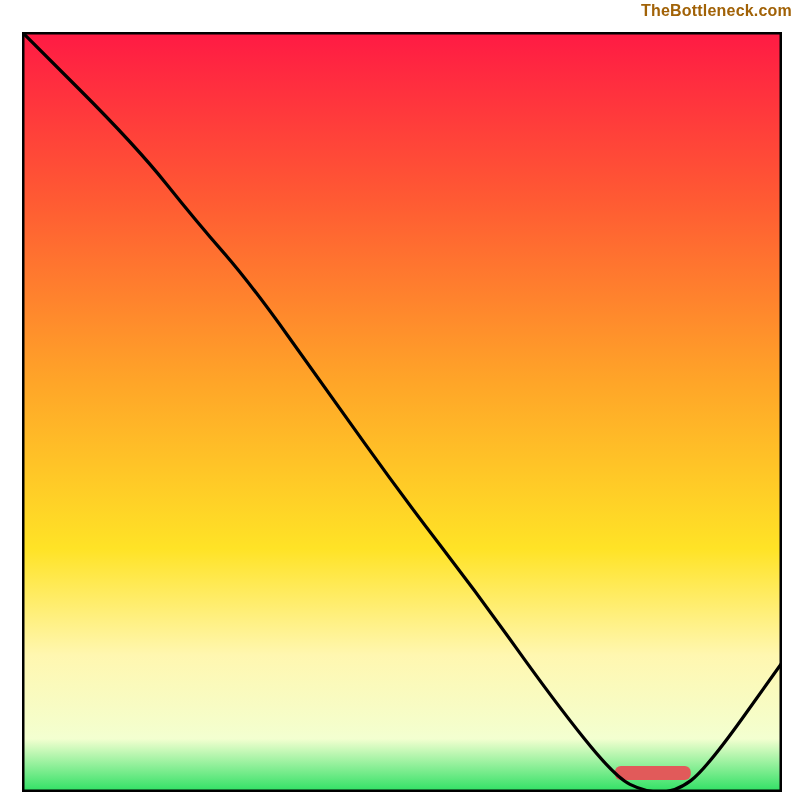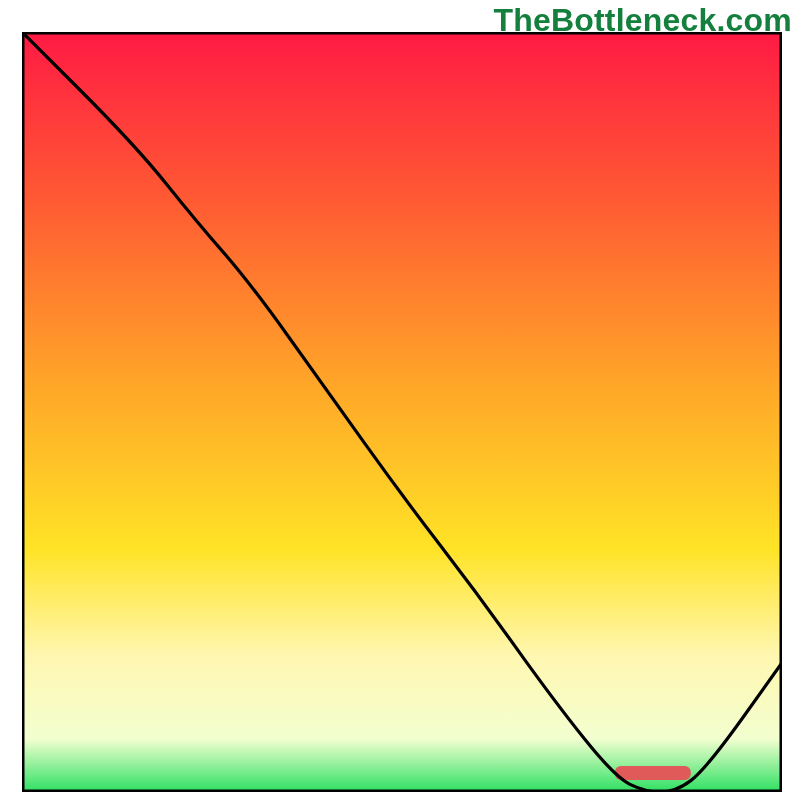--- a/index.html
+++ b/index.html
@@ -13,23 +13,23 @@
   }
   .wrap {
     position: relative;
     width: 800px;
     height: 800px;
   }
   .attribution {
     position: absolute;
     top: 2px;
     right: 8px;
-    font-size: 32px;
+    font-size: 16px;
     font-weight: 600;
-    color: #15803d;
+    color: #a16207;
     letter-spacing: 0.2px;
   }
   .plot {
     position: absolute;
     left: 22px;
     top: 32px;
     width: 760px;
     height: 760px;
   }
   .plot svg {

